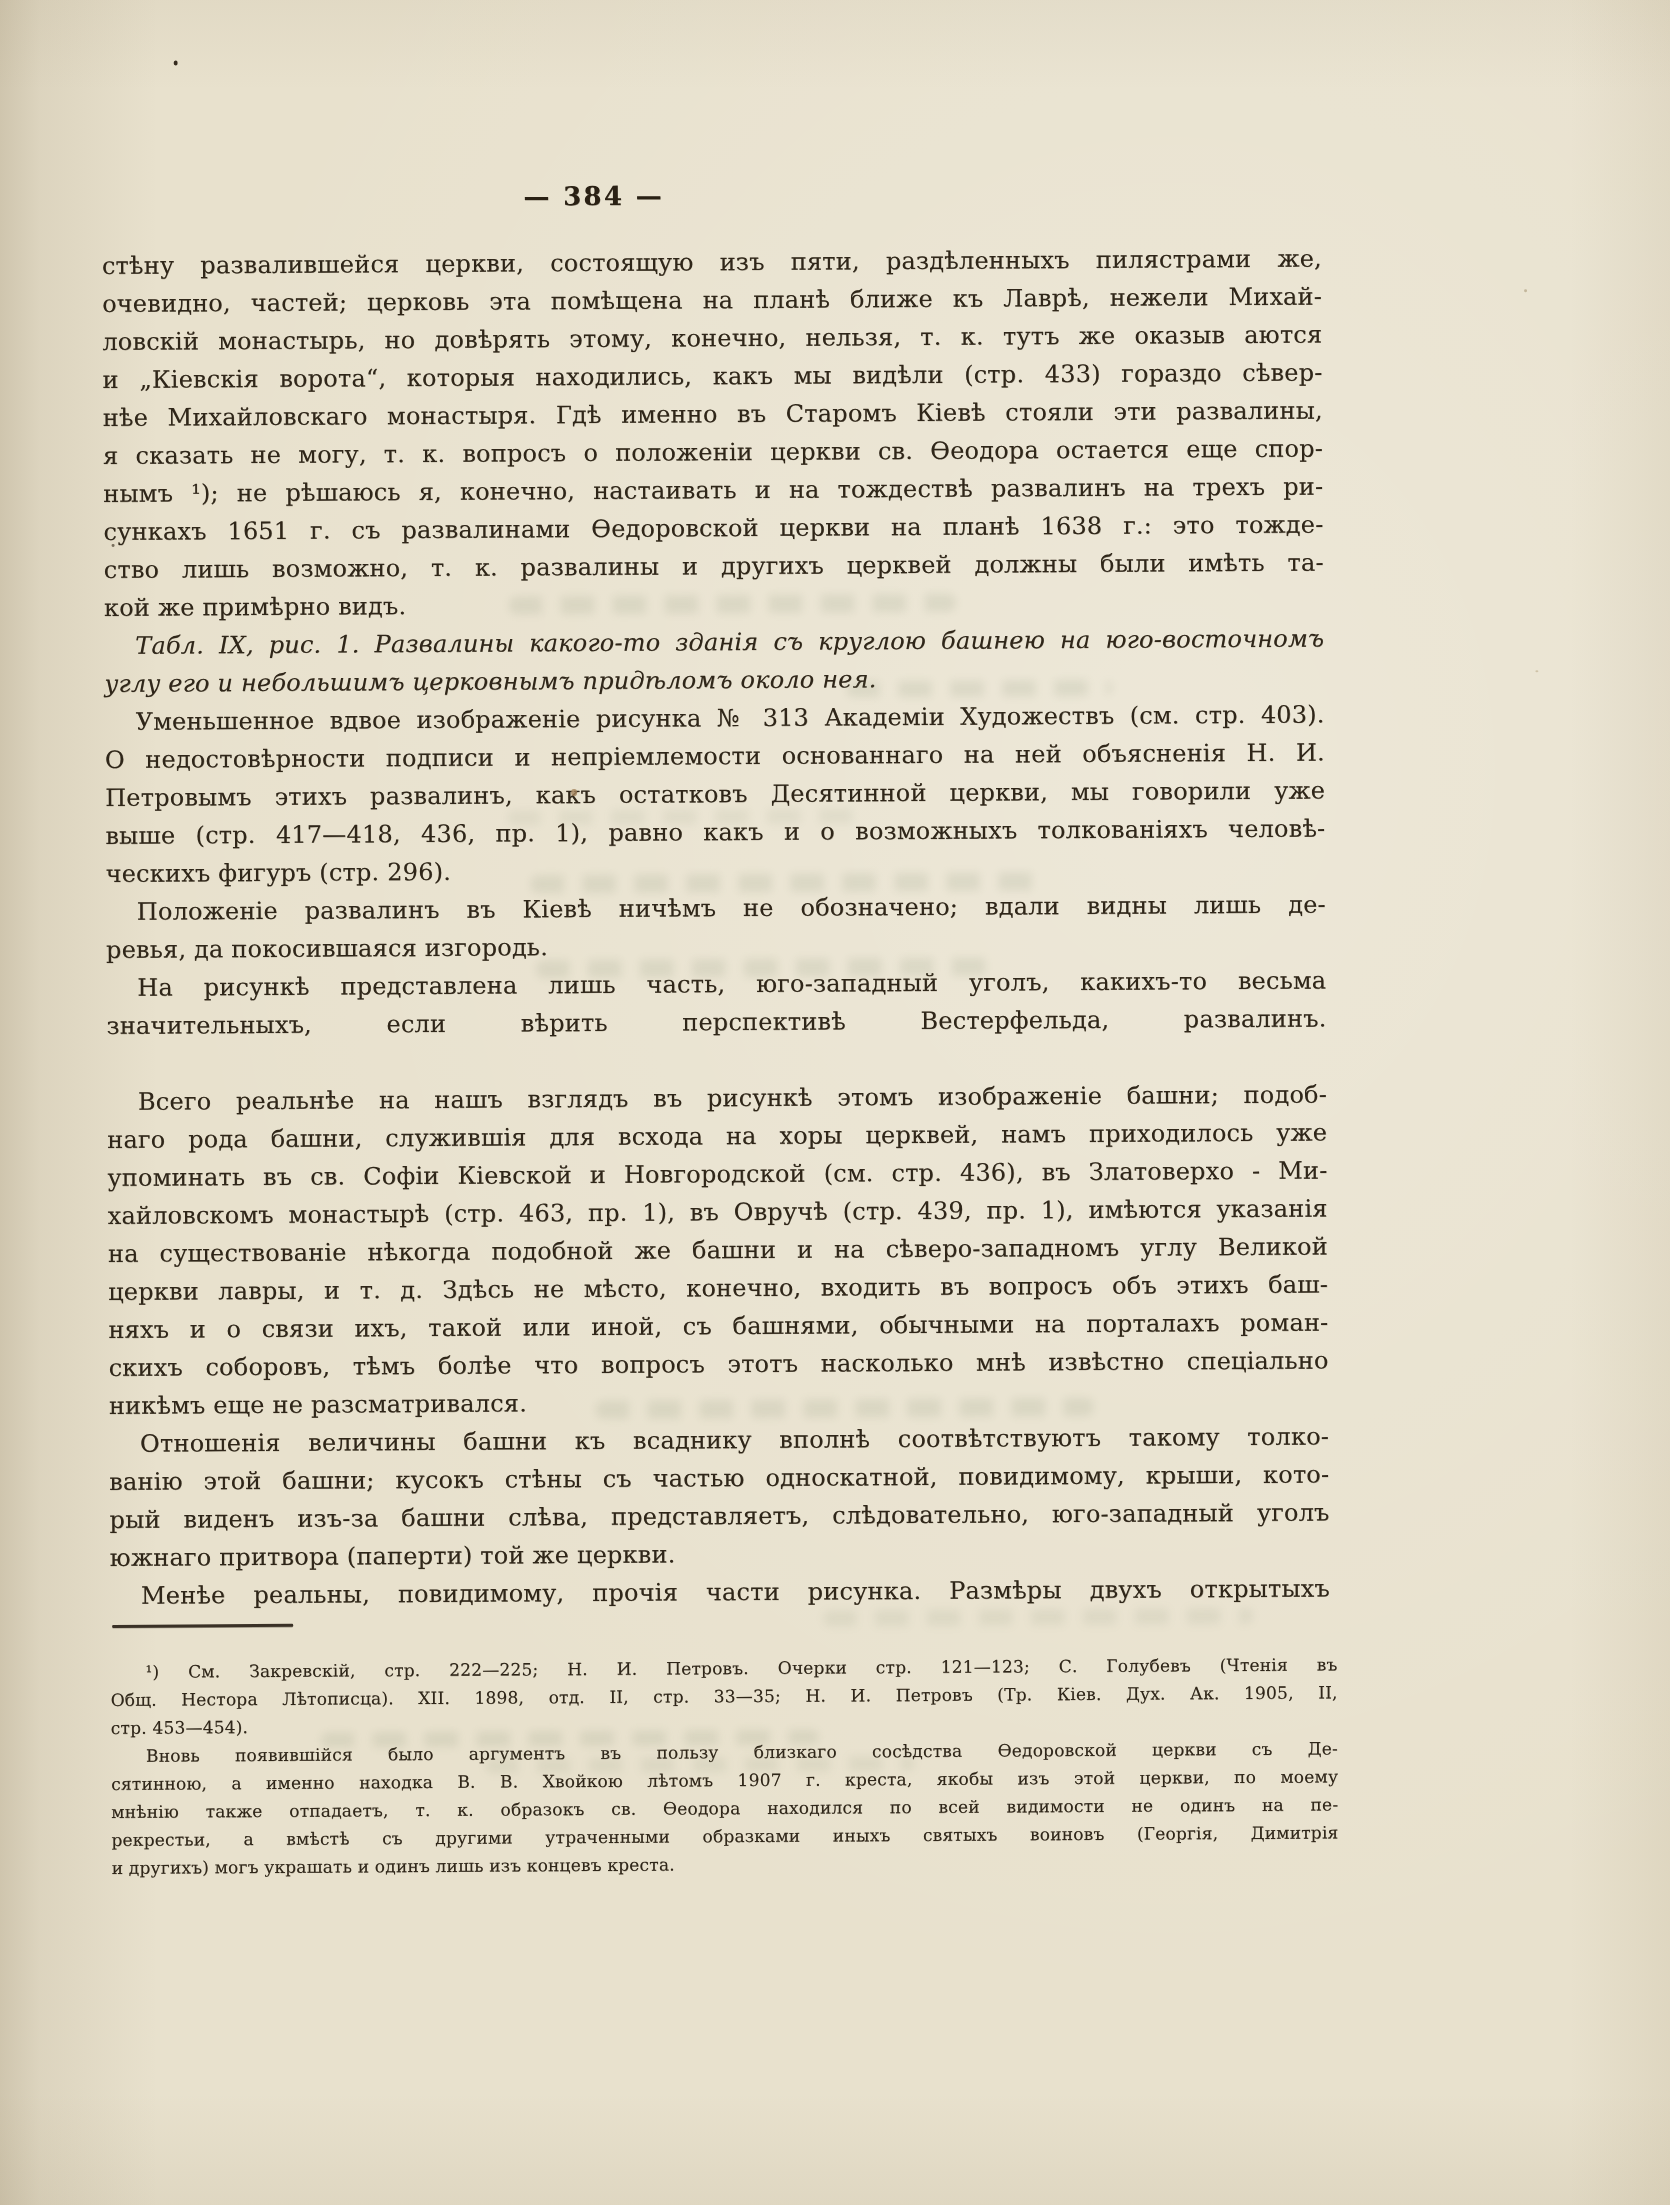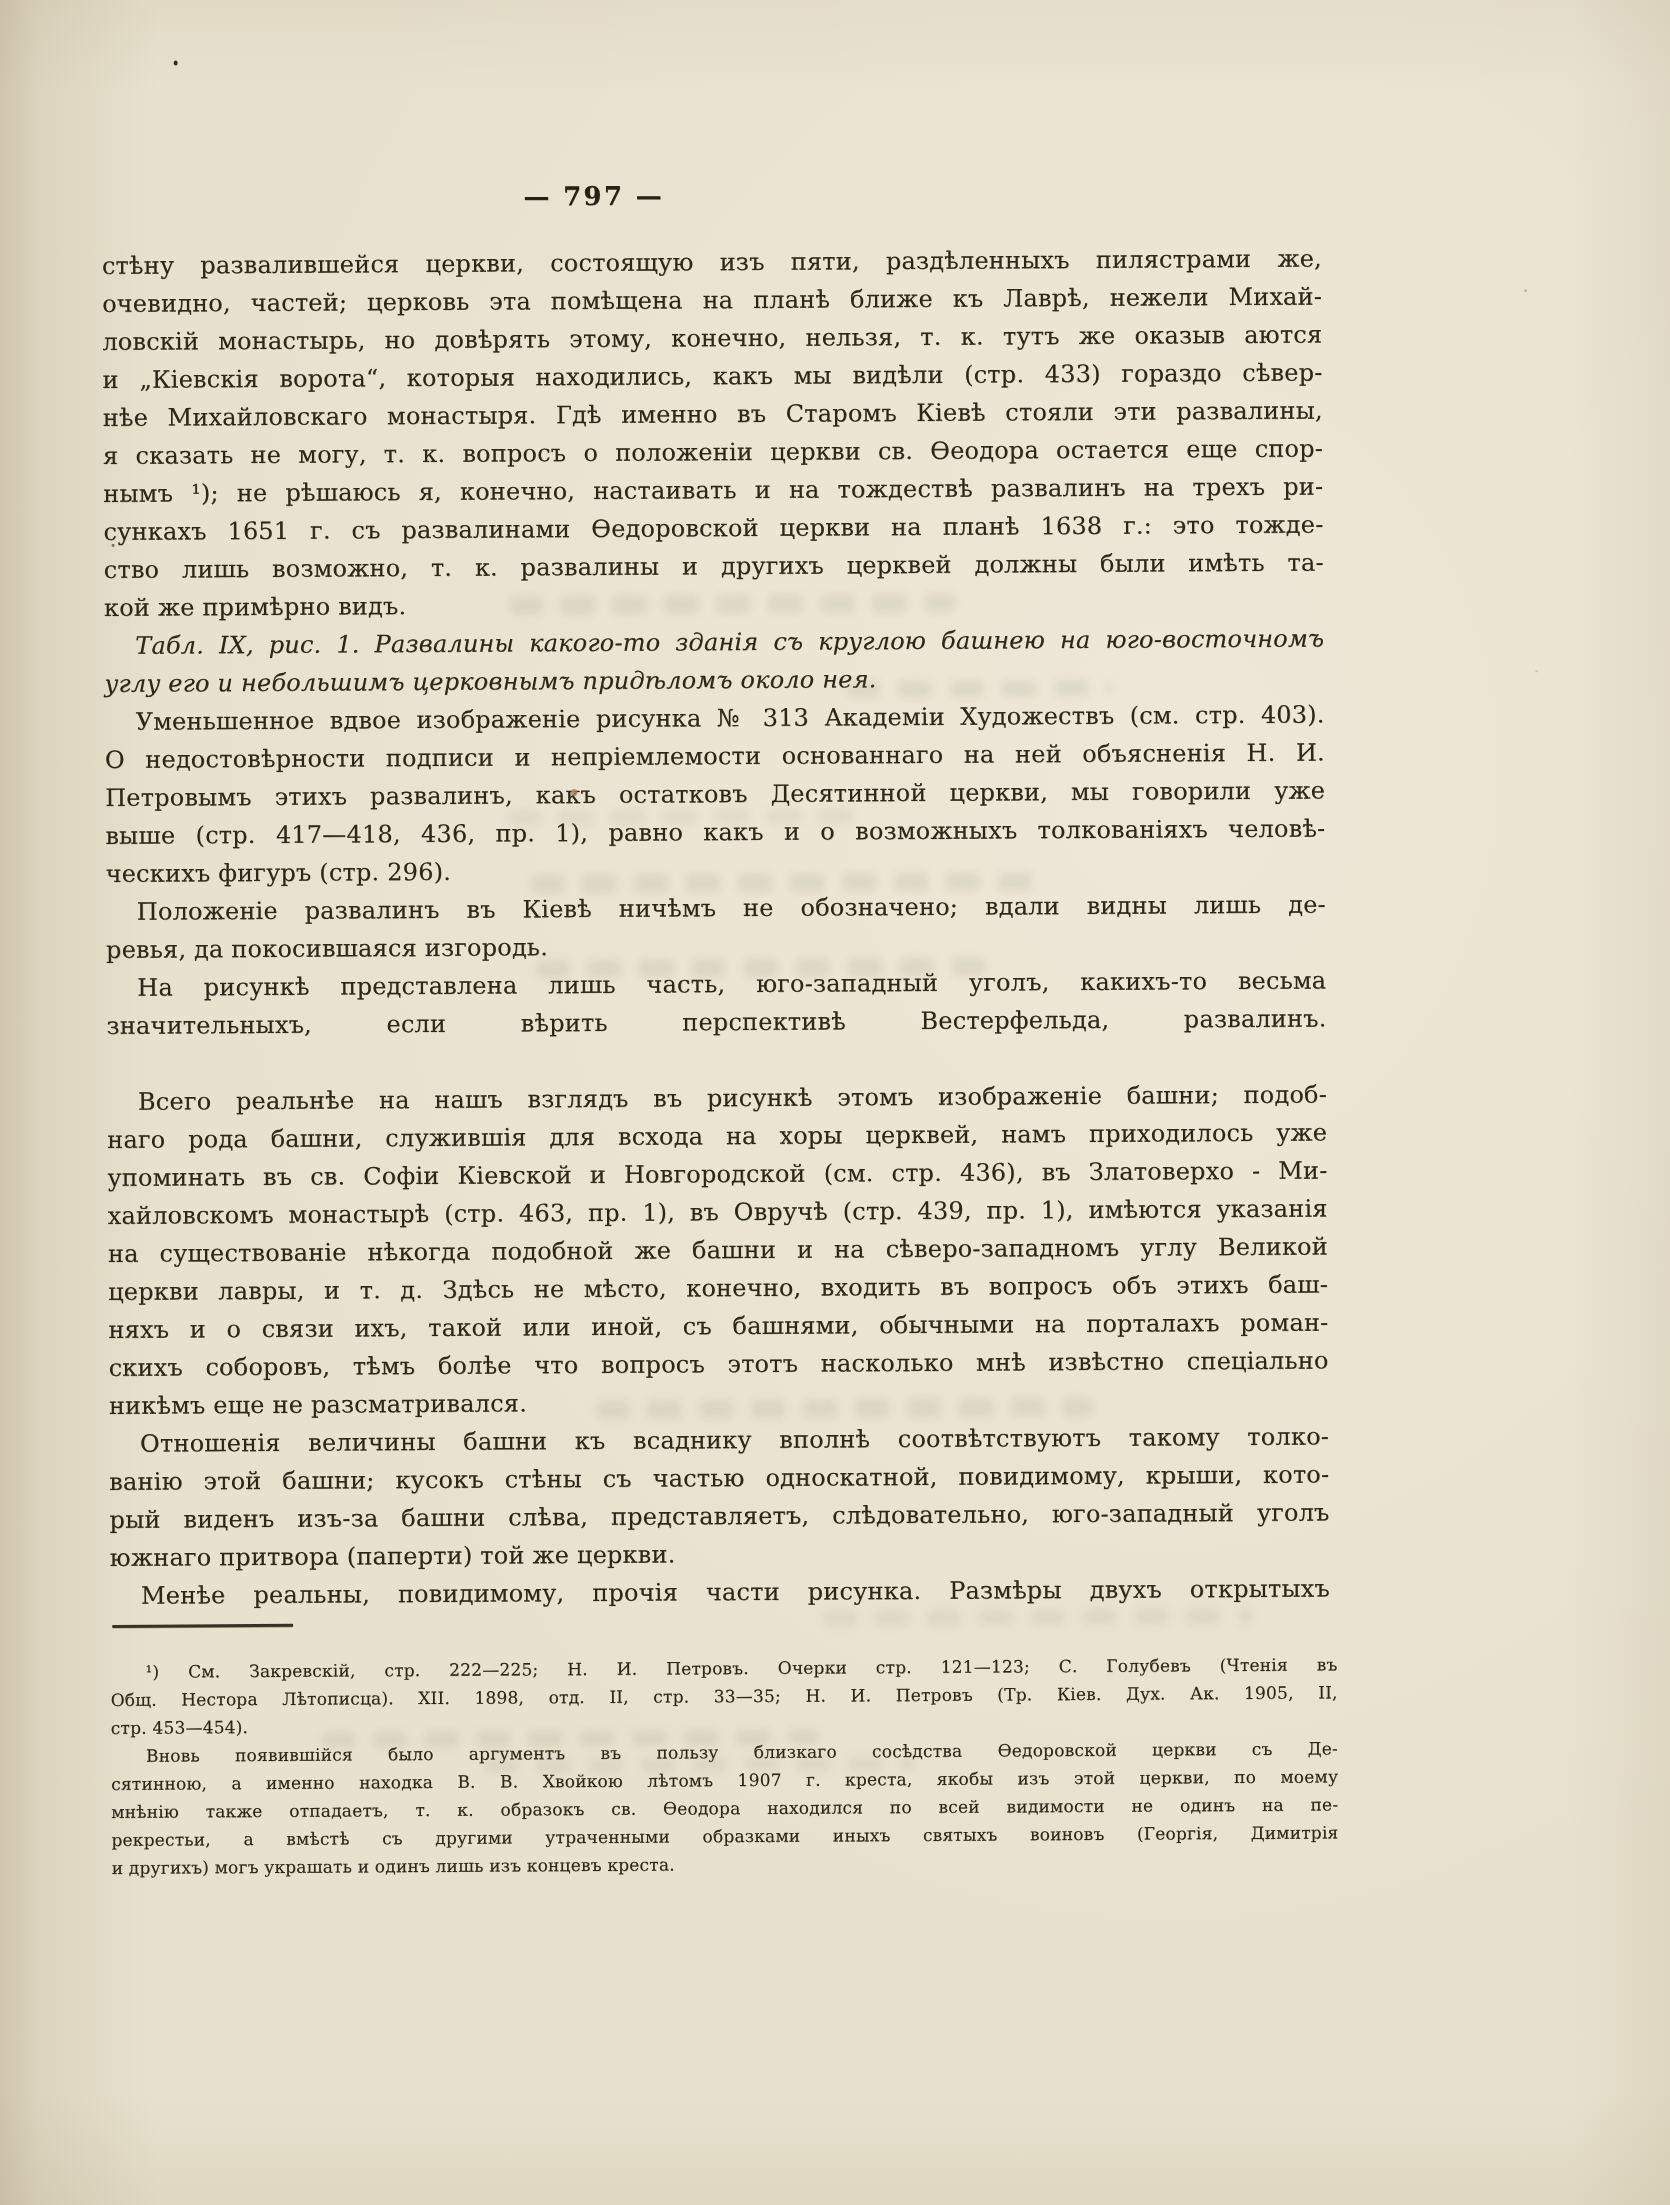--- a/index.html
+++ b/index.html
@@ -81,21 +81,21 @@
   .s3{left:115px;top:540px;width:2.8px;height:2.8px;background:#4a3f2f;opacity:0.7;}
   .s4{left:1529px;top:294px;width:2.8px;height:2.8px;background:#c3b79c;}
   .s5{left:1538px;top:675px;width:3.4px;height:2.3px;background:#cfc3a8;}
 </style>
 </head>
 <body>
 
 <div class="page">
   <div class="tilt">
 
-    <div class="page-number">— 797 —</div>
+    <div class="page-number">— 384 —</div>
 
     <div class="body-text" id="body-text">
         <div class="para body">
           <div class="line">стѣну развалившейся церкви, состоящую изъ пяти, раздѣленныхъ пилястрами же,</div>
           <div class="line">очевидно, частей; церковь эта помѣщена на планѣ ближе къ Лаврѣ, нежели Михай-</div>
           <div class="line">ловскій монастырь, но довѣрять этому, конечно, нельзя, т. к. тутъ же оказыв аются</div>
           <div class="line">и „Кіевскія ворота“, которыя находились, какъ мы видѣли (стр. 433) гораздо сѣвер-</div>
           <div class="line">нѣе Михайловскаго монастыря. Гдѣ именно въ Старомъ Кіевѣ стояли эти развалины,</div>
           <div class="line">я сказать не могу, т. к. вопросъ о положеніи церкви св. Ѳеодора остается еще спор-</div>
           <div class="line">нымъ ¹); не рѣшаюсь я, конечно, настаивать и на тождествѣ развалинъ на трехъ ри-</div>

